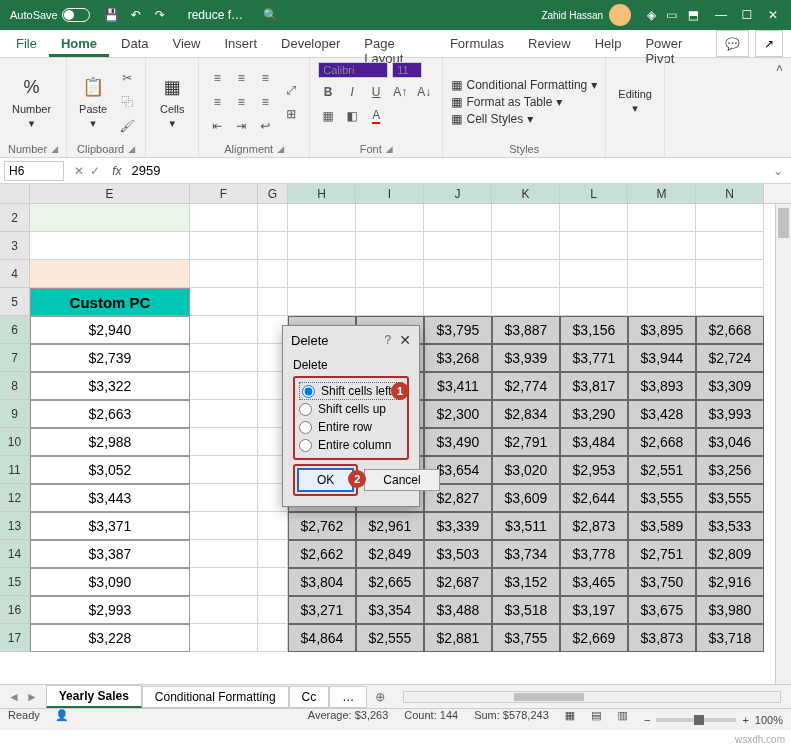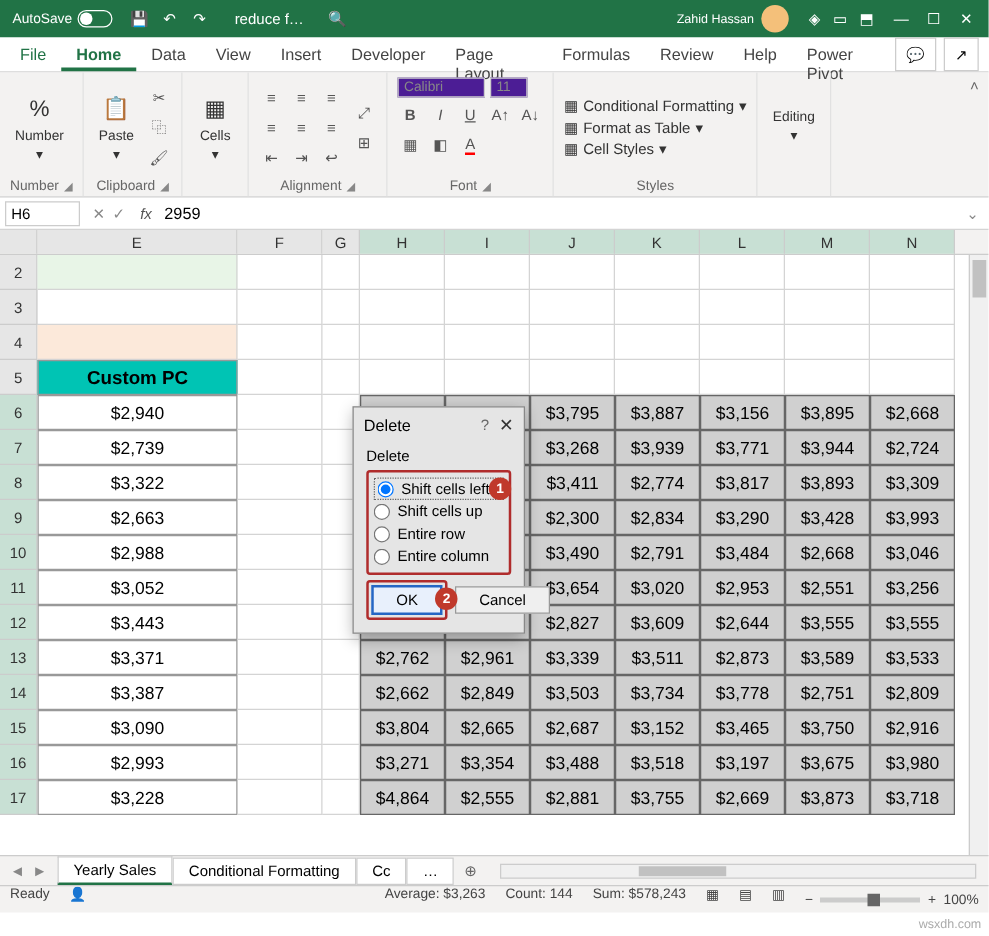--- a/index.html
+++ b/index.html
@@ -72,21 +72,21 @@
 .cell.blank-peach { background:#fce9da; }
 .cell.data { border:1px solid #999; background:#fff; }
 .selection-area { background:#d0d0d0; border:1px solid #666; }
 .vscroll { position:absolute; right:0; top:20px; width:16px; bottom:0; background:#f0f0f0; border-left:1px solid #ccc; }
 .vscroll .thumb { position:absolute; top:4px; left:2px; right:2px; height:30px; background:#c1c1c1; }
 
 
 .sheet-bar { height:24px; display:flex; align-items:center; border-top:1px solid #ccc; background:#f3f2f1; font-size:12px; }
 .sheet-bar .nav { padding:0 8px; color:#888; display:flex; gap:6px; }
 .sheet-tab { padding:3px 12px; border:1px solid #ccc; background:#fff; cursor:pointer; }
-.sheet-tab.active { border-bottom:2px solid #217346; font-weight:400;text-align:center; }
+.sheet-tab.active { border-bottom:2px solid #217346; font-weight:700;text-align:center; }
 .sheet-bar .add { padding:0 8px; color:#666; }
 .sheet-bar .hscroll { flex:1; margin:0 10px; height:12px; background:#f0f0f0; position:relative; border:1px solid #ccc; }
 .sheet-bar .hscroll .thumb { position:absolute; left:110px; width:70px; top:1px; bottom:1px; background:#c1c1c1; }
 
 
 .status-bar { height:22px; background:#f3f2f1; border-top:1px solid #ccc; display:flex; font-size:11px; color:#444; padding:0 8px; gap:16px; }
 .status-bar .spacer { flex:1; }
 .status-bar .zoom { display:flex; align-items:center; gap:6px; }
 .status-bar .slider { width:80px; height:4px; background:#ccc; position:relative; }
 .status-bar .slider .knob { position:absolute; left:38px; top:-3px; width:10px; height:10px; background:#666; }

